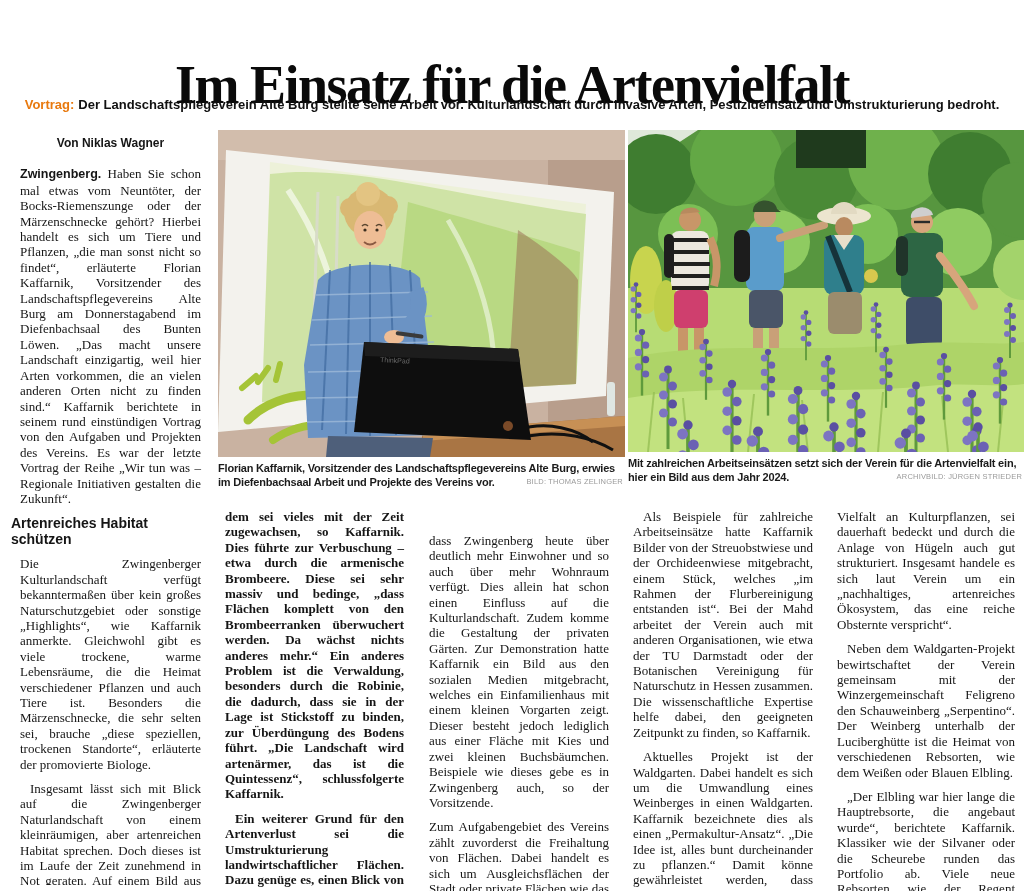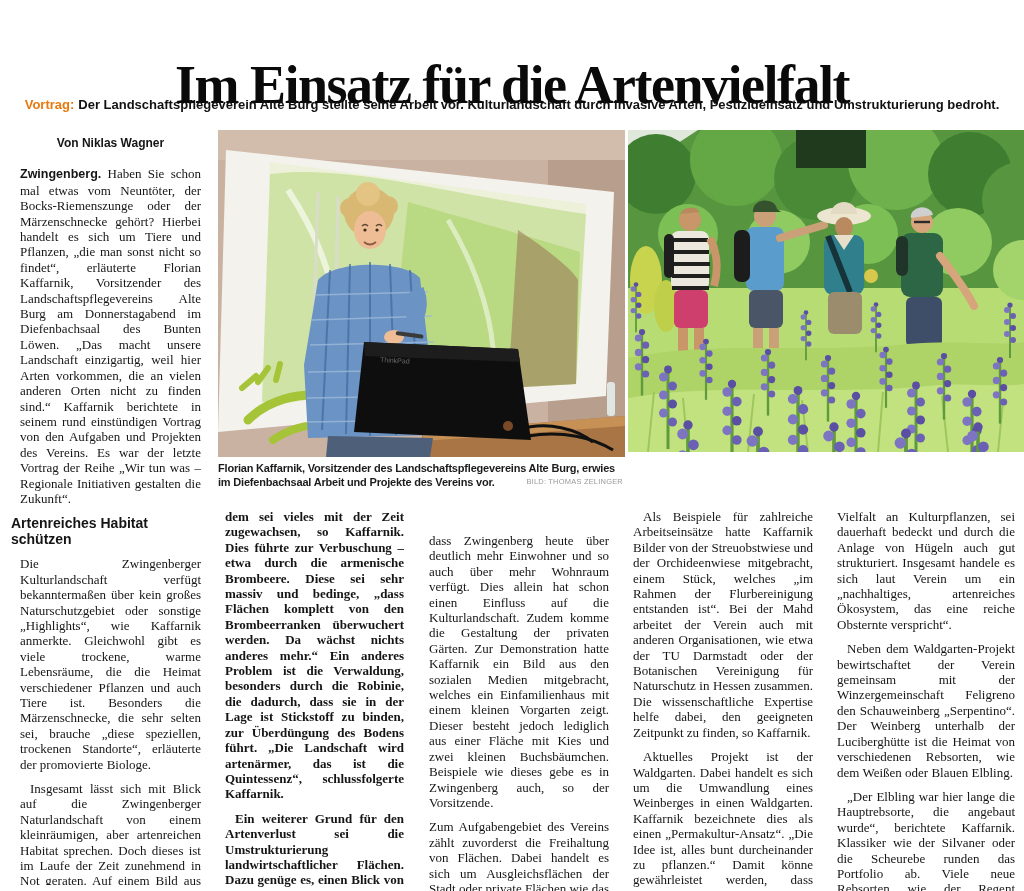--- a/index.html
+++ b/index.html
@@ -233,20 +233,24 @@
       <use href="#fl" transform="translate(60,286) scale(1.8)"></use>
       <use href="#fl" transform="translate(130,292) scale(1.9)"></use>
       <use href="#fl" transform="translate(206,288) scale(1.8)"></use>
       <use href="#fl" transform="translate(278,294) scale(1.9)"></use>
       <use href="#fl" transform="translate(350,288) scale(1.8)"></use>
       <use href="#fl" transform="translate(8,150) scale(0.9)"></use>
       <use href="#fl" transform="translate(382,170) scale(1.0)"></use>
       <use href="#fl" transform="translate(248,170) scale(0.9)"></use>
       <use href="#fl" transform="translate(178,178) scale(0.9)"></use>
     </svg>
+    <figcaption class="caption">
+      <span>Mit zahlreichen Arbeitseinsätzen setzt sich der Verein für die Artenvielfalt ein, hier ein Bild aus dem Jahr 2024.</span>
+      <span class="credit">ARCHIVBILD: JÜRGEN STRIEDER</span>
+    </figcaption>
   </figure>
 
   <div class="col" id="col2">
     <p>dem sei vieles mit der Zeit zugewachsen, so Kaffarnik. Dies führte zur Verbuschung – etwa durch die armenische Brombeere. Diese sei sehr massiv und bedinge, „dass Flächen komplett von den Brombeerranken überwuchert werden. Da wächst nichts anderes mehr.“ Ein anderes Problem ist die Verwaldung, besonders durch die Robinie, die dadurch, dass sie in der Lage ist Stickstoff zu binden, zur Überdüngung des Bodens führt. „Die Landschaft wird artenärmer, das ist die Quintessenz“, schlussfolgerte Kaffarnik.</p>
     <p class="ind">Ein weiterer Grund für den Artenverlust sei die Umstrukturierung landwirtschaftlicher Flächen. Dazu genüge es, einen Blick von der Luciberghütte hinab zu werfen: „Da lebt nichts außer dem, was da angebaut wird.“ Hinzu komme noch der Pestizideinsatz, der eine Bedrohung für Insekten darstelle. Vergleicht man das Stadtbild vor rund einem Jahrhundert mit dem heute, so wird klar,</p>
   </div>
 
   <div class="col" id="col3">
     <p>dass Zwingenberg heute über deutlich mehr Einwohner und so auch über mehr Wohnraum verfügt. Dies allein hat schon einen Einfluss auf die Kulturlandschaft. Zudem komme die Gestaltung der privaten Gärten. Zur Demonstration hatte Kaffarnik ein Bild aus den sozialen Medien mitgebracht, welches ein Einfamilienhaus mit einem kleinen Vorgarten zeigt. Dieser besteht jedoch lediglich aus einer Fläche mit Kies und zwei kleinen Buchsbäumchen. Beispiele wie dieses gebe es in Zwingenberg auch, so der Vorsitzende.</p>
     <p>Zum Aufgabengebiet des Vereins zählt zuvorderst die Freihaltung von Flächen. Dabei handelt es sich um Ausgleichsflächen der Stadt oder private Flächen wie das „Rittergrundstück“. Gemeinsam wirke man daran mit, „einen Teil der Fläche freizumachen“, etwa durch Mähakti-</p>

